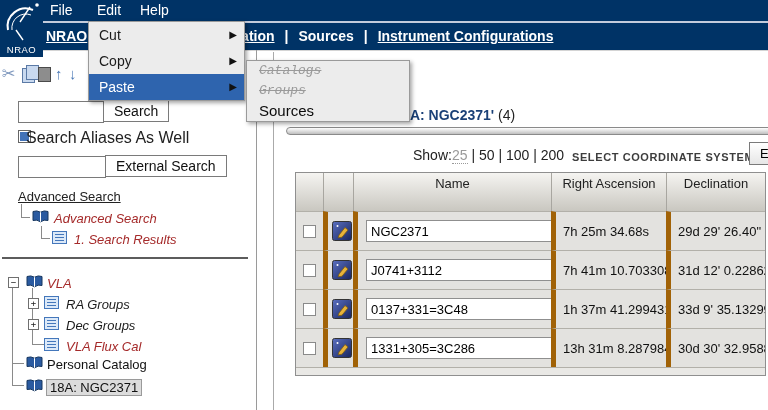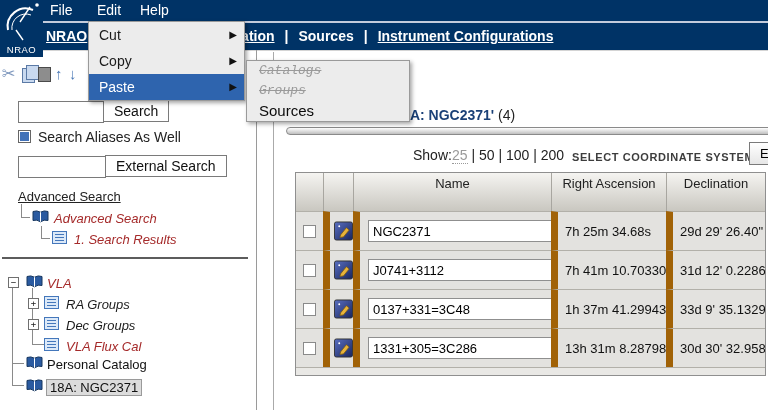--- a/index.html
+++ b/index.html
@@ -74,21 +74,21 @@
   .coordlab{position:absolute;font-size:11px;font-weight:bold;color:#3d3d3d;letter-spacing:.6px;}
   .coordbtn{position:absolute;border:1px solid #7a7a7a;background:linear-gradient(#ffffff,#e6e6e6);
             font-size:13px;padding:3px 10px;cursor:pointer;}
 
   
   .tbl{position:absolute;left:295px;top:172px;width:469px;border:1px solid #8f8f8f;background:#e3e2df;}
   .tr{display:grid;grid-template-columns:27px 30px 198px 115px 99px;}
   .th{background:linear-gradient(#f5f4f1,#c9c7c0);height:38px;line-height:21px;text-align:center;
       color:#222;border-left:1px solid #a8a6a0;overflow:hidden;}
   .tr .th:first-child{border-left:none;}
-  .td{height:38px;border-top:1px solid #b2b0a9;border-left:7px solid #a16207;display:flex;align-items:center;overflow:hidden;}
+  .td{height:38px;border-top:1px solid #b2b0a9;border-left:5px solid #a16207;display:flex;align-items:center;overflow:hidden;}
   .tr .td:first-child{border-left:none;justify-content:center;}
   .td .cb{position:static;}
   .edit-ico{width:20px;height:20px;margin-left:4px;cursor:pointer;}
   .name-in{border:1px solid #8f8f8f;background:#fff;height:20px;width:178px;margin-left:8px;
            font-size:13px;padding:0 4px;font-family:"Liberation Sans",sans-serif;}
   .cell-txt{padding-left:7px;font-size:13px;color:#111;white-space:nowrap;}
   .tfoot{height:7px;border-top:1px solid #b2b0a9;background:#e9e8e5;}
 </style>
 </head>
 <body>
@@ -125,21 +125,21 @@
   <span class="tbi scissors" style="left:2px;top:64px;">✂</span>
   <span class="page" style="left:22px;top:68px;"></span>
   <span class="page" style="left:26px;top:65px;"></span>
   <span class="page dark" style="left:38px;top:67px;"></span>
   <span class="tbi arrow-ico" style="left:55px;top:65px;">↑</span>
   <span class="tbi arrow-ico" style="left:69px;top:65px;">↓</span>
 
   <input class="txt" style="left: 18px; top: 101px; width: 78px;" value="">
   <button class="btn" style="left:103px;top:100px;">Search</button>
   <span class="cb checked" style="left:18px;top:130px;"></span>
-  <span class="abs" style="left:38px;top:129px;font-size:14px;color:#222;">Search Aliases As Well</span>
+  <span class="abs" style="left:26px;top:129px;font-size:16px;color:#222;">Search Aliases As Well</span>
   <input class="txt" style="left: 18px; top: 156px; width: 80px;" value="">
   <button class="btn" style="left:105px;top:155px;">External Search</button>
 
   <span class="hdr-link" style="left:18px;top:189px;">Advanced Search</span>
   <div class="vline" style="left:21px;top:204px;height:13px;"></div>
   <div class="hline" style="left:21px;top:217px;width:9px;"></div>
   <span class="ticon" style="left:32px;top:210px;">
     <svg width="17" height="13" viewBox="0 0 17 13">
         <path d="M1 1.5 Q4.8 0 8.5 2.2 Q12.2 0 16 1.5 V10.5 Q12.2 9.2 8.5 11.8 Q4.8 9.2 1 10.5 Z" fill="#2a5aa0" stroke="#16365f"></path>
         <path d="M8.5 2.2 V11.8" stroke="#fff" stroke-width="1"></path>

